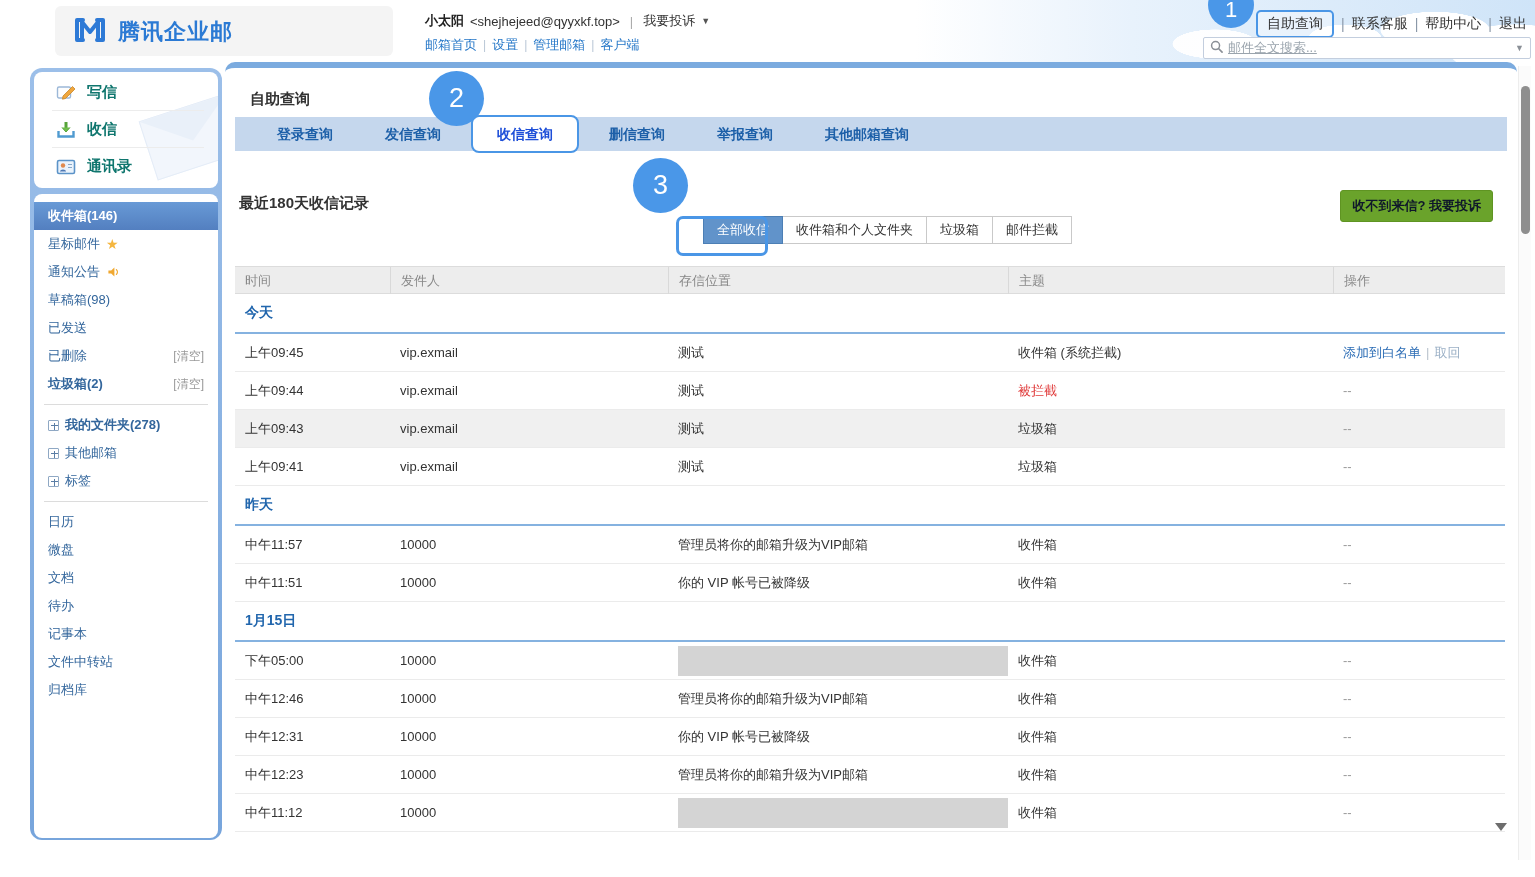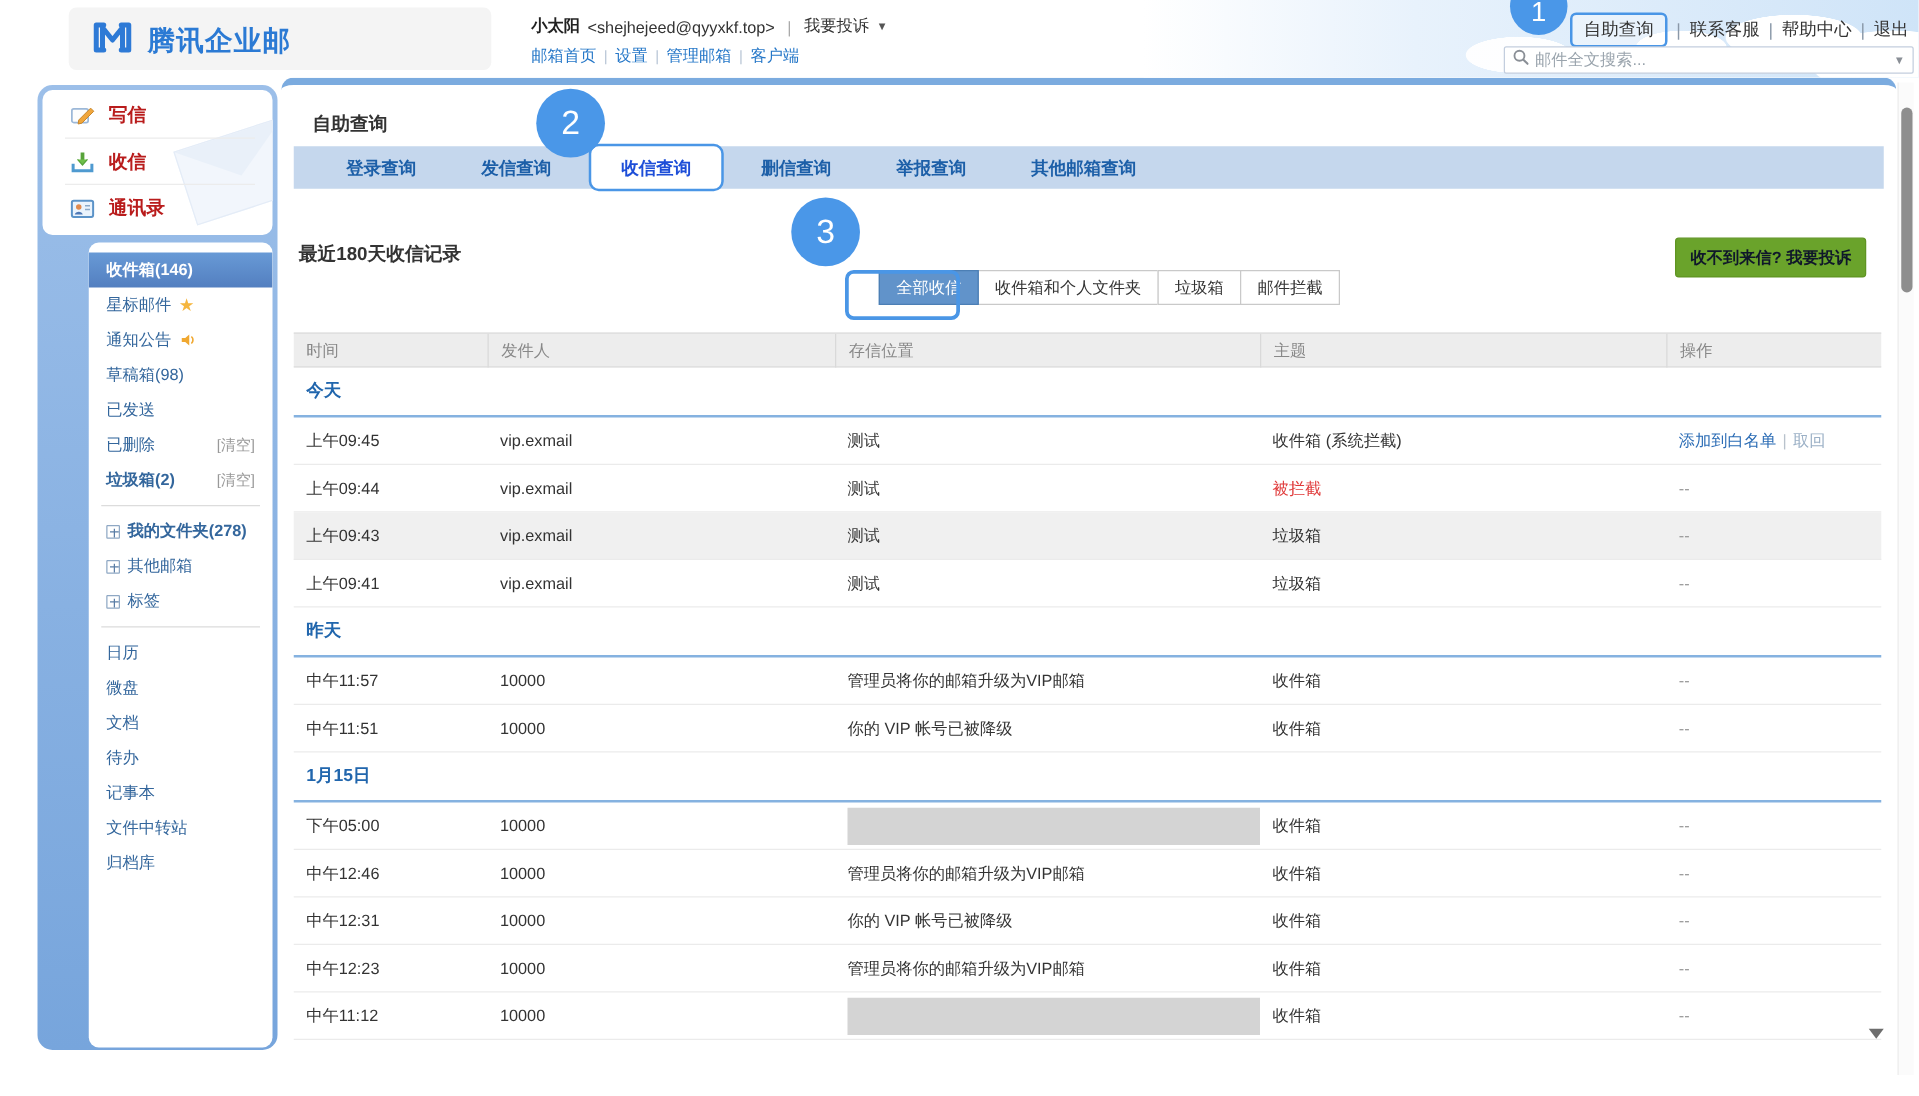--- a/index.html
+++ b/index.html
@@ -26,33 +26,33 @@
   #user-line1 .switch { color:#333; cursor:pointer; }
   #user-line1 .caret { font-size:9px; color:#555; }
   #nav-links { margin-top:6px; display:flex; align-items:center; }
   #nav-links a { color:#2577c8; text-decoration:none; font-size:13px; cursor:pointer; }
   #nav-links .sep { color:#b9c6d6; padding:0 6px; font-size:12px; }
   #top-right-links { position:absolute; right:8px; top:14px; display:flex; align-items:center; font-size:14px; color:#333; z-index:12; }
   #top-right-links a { color:#333; text-decoration:none; cursor:pointer; white-space:nowrap; }
   #top-right-links a.annotated { border:2px solid #4a96e6; border-radius:5px; padding:3px 9px; margin:-4px 0; background:rgba(255,255,255,.35); }
   #top-right-links .sep { color:#8a98a8; padding:0 7px; }
   #search-box { position:absolute; right:4px; top:37px; width:328px; height:22px; background:#fff; border:1px solid #c3cede; border-radius:2px; display:flex; align-items:center; padding:0 6px; z-index:12; }
-  #search-box .ph { color:#9aa4ad; font-size:13px; margin-left:5px; flex:1; }
+  #search-box .ph { color:#9aa4ad; font-size:13px; margin-left:5px; flex:1;text-decoration:underline; }
   #search-box .dd { color:#8a8f96; font-size:9px; }
 
   
   #sidebar { position:absolute; left:30px; top:68px; width:192px; height:772px; border-radius:12px; padding:4px; background:linear-gradient(180deg,#9cbfe9,#77a5dc); }
   .side-card { background:#fff; border-radius:8px; overflow:hidden; position:relative; }
   #actions-card { height:116px; padding:2px 0; }
   .action-item { display:flex; align-items:center; gap:11px; height:37px; padding-left:22px; cursor:pointer; position:relative; }
   .action-item:not(:last-child)::after { content:""; position:absolute; left:18px; right:14px; bottom:0; border-bottom:1px solid #ececec; }
-  .action-item .label { font-size:15px; font-weight:bold; color:#b91c1c; }
+  .action-item .label { font-size:15px; font-weight:bold; color:#0f766e; }
   #env-watermark { position:absolute; right:-18px; top:34px; width:90px; height:62px; background:#f2f6fc; border:1px solid #e4ecf7; transform:rotate(-18deg); z-index:0; }
   #env-watermark::before { content:""; position:absolute; left:0; top:0; border-left:45px solid transparent; border-right:45px solid transparent; border-top:34px solid #e9f0f9; }
-  #folders-card { margin-top:6px; height:644px; padding:8px 0;margin-left:37px; }
+  #folders-card { margin-top:6px; height:644px; padding:8px 0; }
   .folder-item { display:flex; align-items:center; height:28px; padding:0 14px; font-size:13px; color:#33669c; cursor:pointer; }
   .folder-item .flabel { display:flex; align-items:center; gap:6px; }
   .folder-item.bold .flabel { font-weight:bold; }
   .folder-item.selected { background:linear-gradient(180deg,#689ad6,#537fc0); color:#fff; font-weight:bold; }
   .folder-item .spacer { flex:1; }
   .folder-item .clear-link { color:#999; font-size:12px; cursor:pointer; }
   .side-divider { border-top:1px solid #dcdcdc; margin:6px 10px; }
   .tree-box { width:11px; height:11px; border:1px solid #8fa8c4; border-radius:1px; position:relative; flex:0 0 11px; }
   .tree-box::before { content:""; position:absolute; left:2px; top:4.5px; width:7px; height:1px; background:#5a7da5; }
   .tree-box::after { content:""; position:absolute; left:4.5px; top:2px; width:1px; height:7px; background:#5a7da5; }

